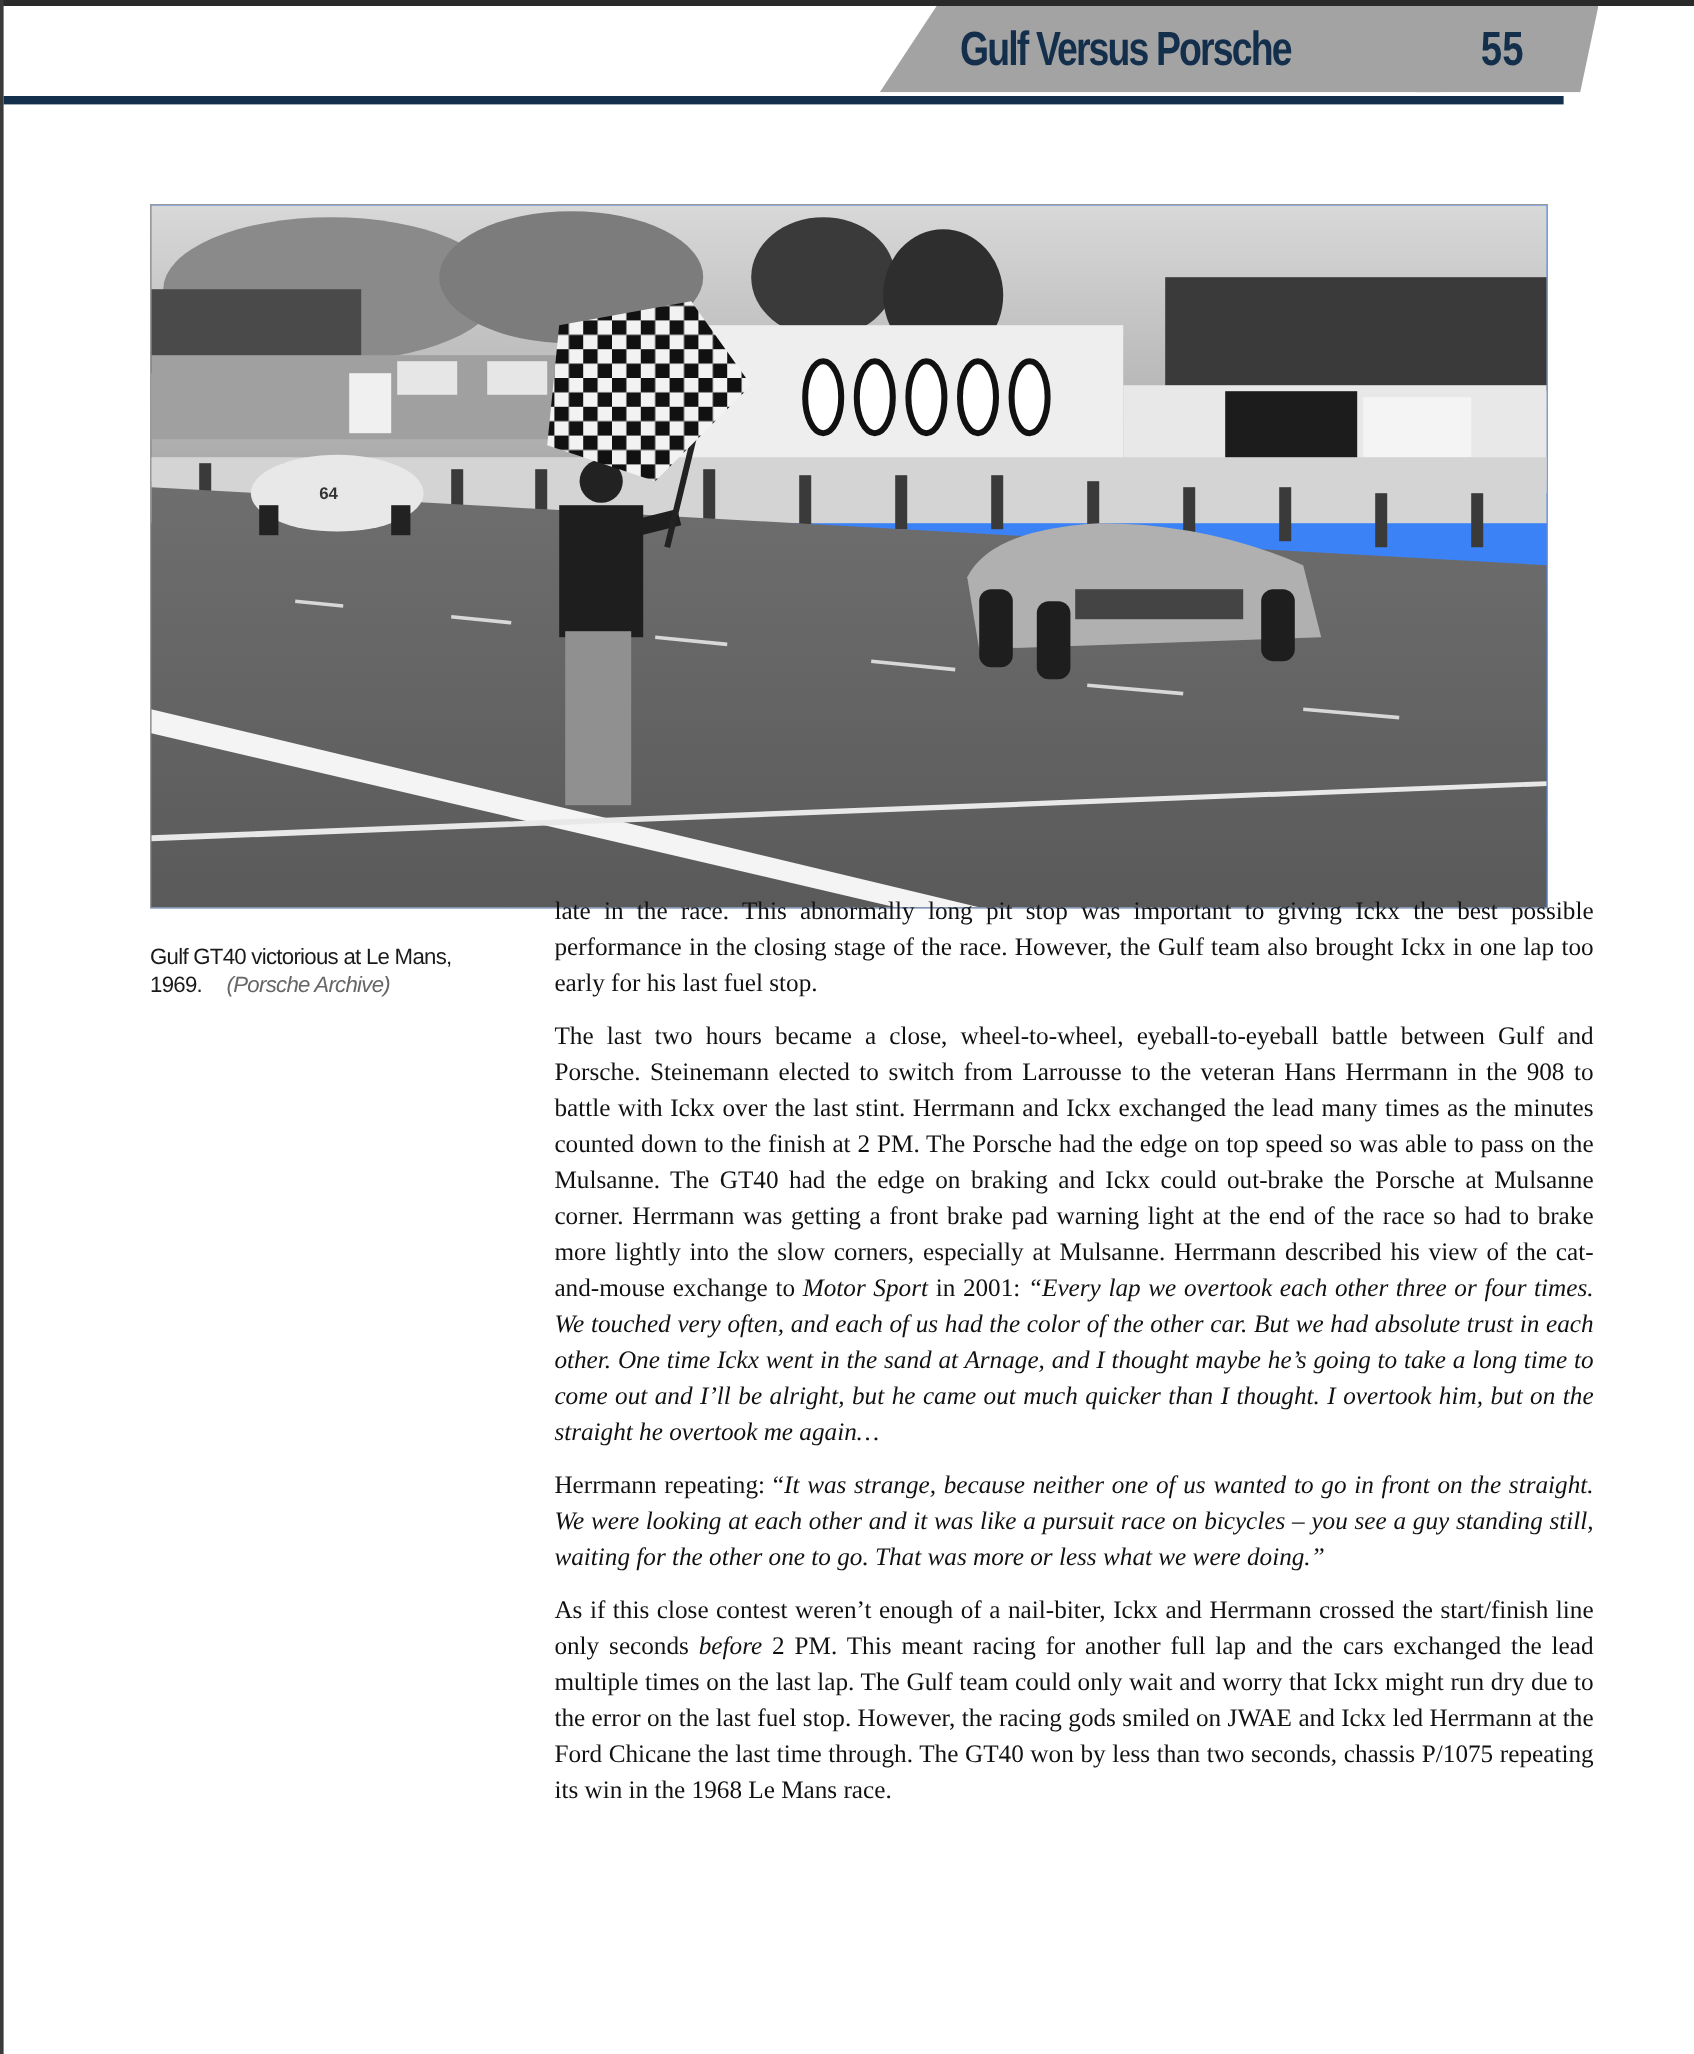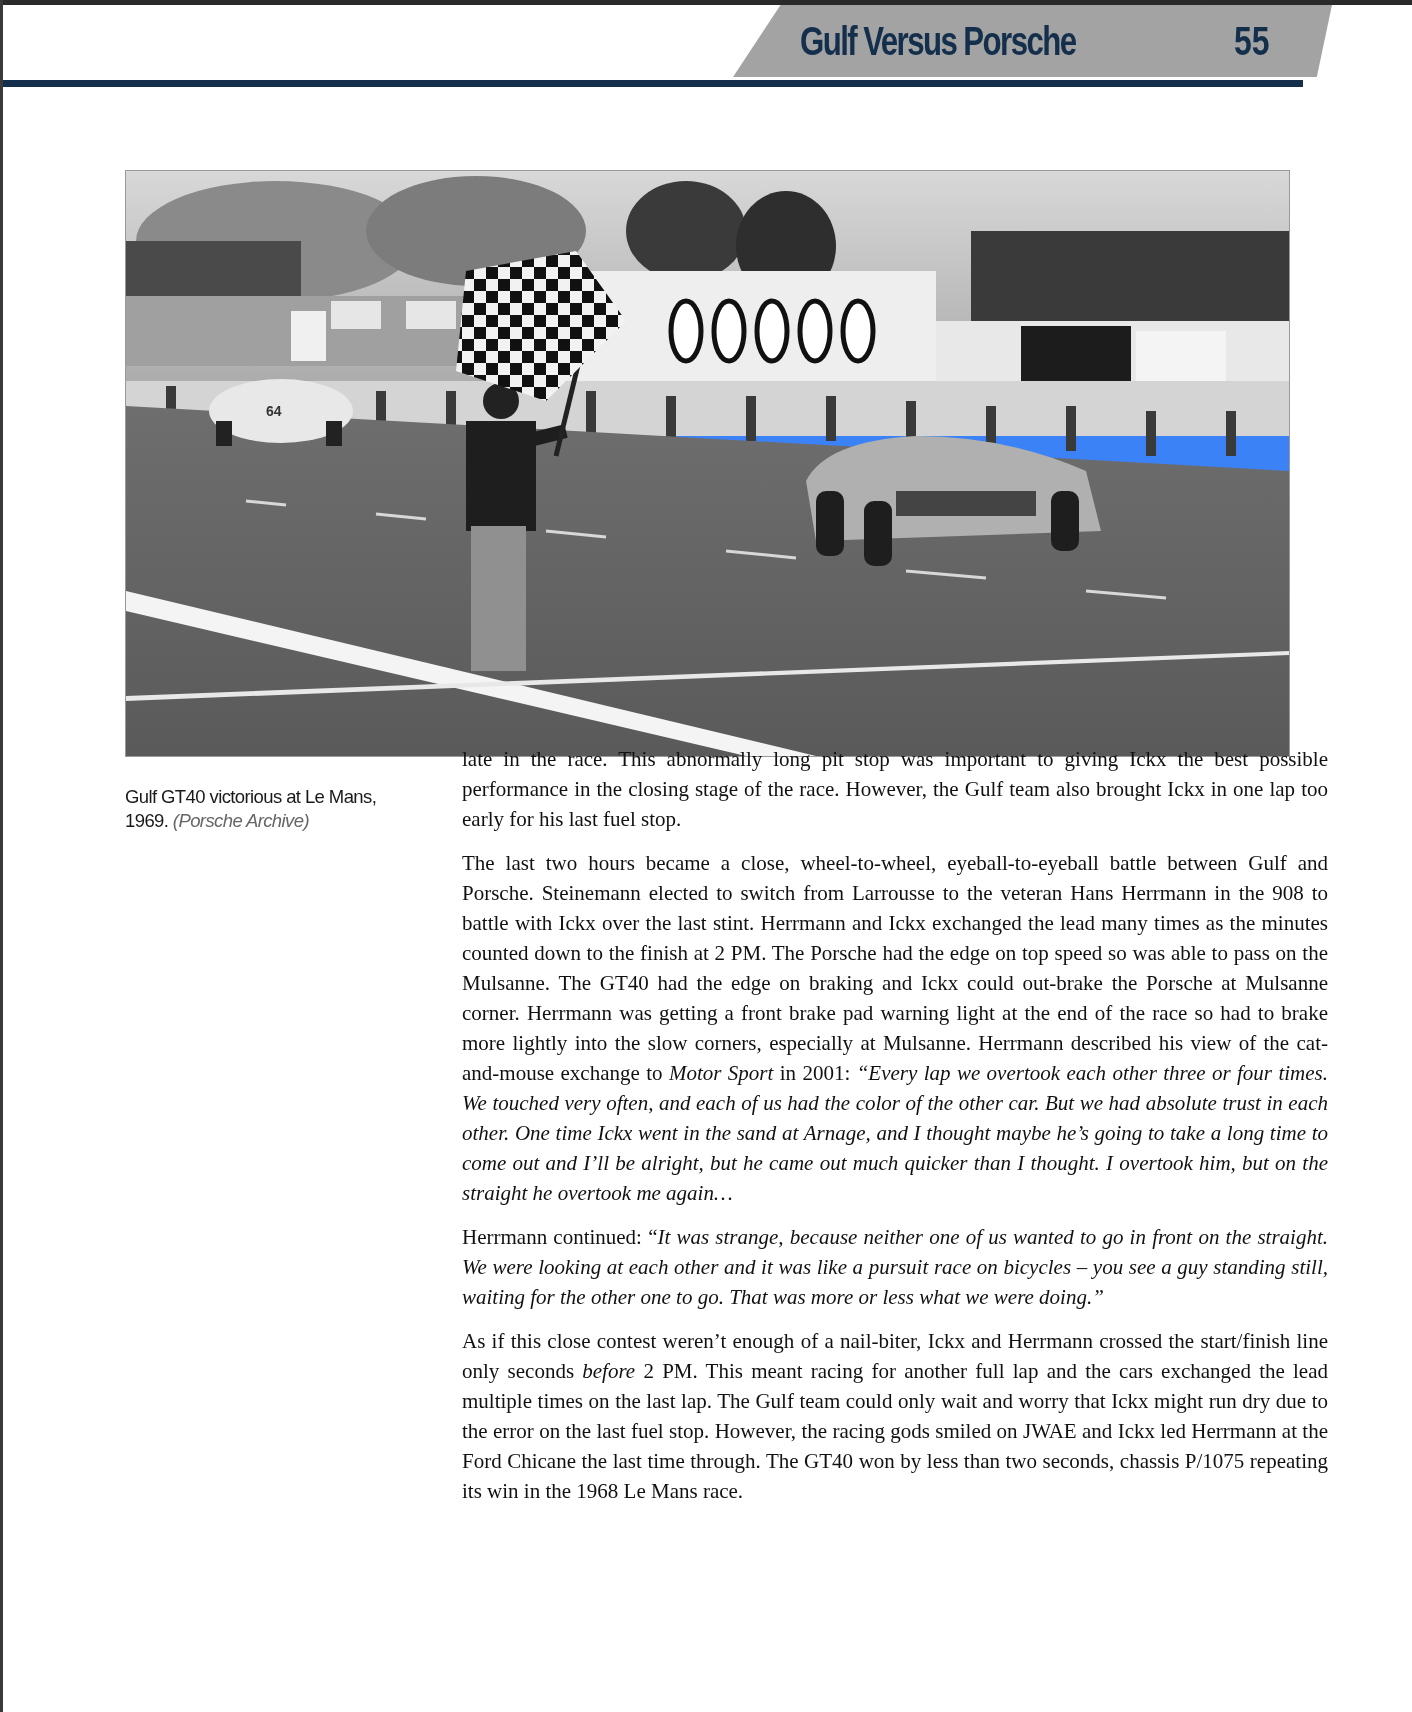--- a/index.html
+++ b/index.html
@@ -38,21 +38,21 @@
     border: 1px solid #999; overflow: hidden; background: #3b82f6;
   }
   .photo svg { display: block; }
 
   
   .caption {
     position: absolute; left: 125px; top: 785px; width: 280px;
     font-family: "Liberation Sans", sans-serif; font-size: 18.5px; line-height: 24px; color: #1a1a1a;
     letter-spacing: -0.6px;
   }
-  .caption .credit { font-style: italic; color: #666; }
+  .caption .credit { font-style: italic; color: #666; margin-left: 16px; }
 
   
   .body-text {
     position: absolute; left: 423px; top: 744px; width: 866px;
     font-family: "Liberation Serif", serif; font-size: 21px; line-height: 30px; color: #111;
     text-align: justify;
     margin-left: 39px;
   }
   .body-text p { margin: 0 0 14px 0; }
   .body-text em { font-style: italic; }
@@ -174,15 +174,15 @@
 </div>
 
 <div class="caption">
   <span>Gulf GT40 victorious at Le Mans, 1969.</span>
   <span class="credit">(Porsche Archive)</span>
 </div>
 
 <div class="body-text">
   <p>late in the race. This abnormally long pit stop was important to giving Ickx the best possible performance in the closing stage of the race. However, the Gulf team also brought Ickx in one lap too early for his last fuel stop.</p>
   <p><span>The last two hours became a close, wheel-to-wheel, eyeball-to-eyeball battle between Gulf and Porsche. Steinemann elected to switch from Larrousse to the veteran Hans Herrmann in the 908 to battle with Ickx over the last stint. Herrmann and Ickx exchanged the lead many times as the minutes counted down to the finish at 2 PM. The Porsche had the edge on top speed so was able to pass on the Mulsanne. The GT40 had the edge on braking and Ickx could out-brake the Porsche at Mulsanne corner. Herrmann was getting a front brake pad warning light at the end of the race so had to brake more lightly into the slow corners, especially at Mulsanne. Herrmann described his view of the cat-and-mouse exchange to </span><em>Motor Sport</em><span> in 2001: </span><em>“Every lap we overtook each other three or four times. We touched very often, and each of us had the color of the other car. But we had absolute trust in each other. One time Ickx went in the sand at Arnage, and I thought maybe he’s going to take a long time to come out and I’ll be alright, but he came out much quicker than I thought. I overtook him, but on the straight he overtook me again…</em></p>
-  <p><span>Herrmann continued: “</span><em>It was strange, because neither one of us wanted to go in front on the straight. We were looking at each other and it was like a pursuit race on bicycles – you see a guy standing still, waiting for the other one to go. That was more or less what we were doing.”</em></p>
+  <p><span>Herrmann repeating: “</span><em>It was strange, because neither one of us wanted to go in front on the straight. We were looking at each other and it was like a pursuit race on bicycles – you see a guy standing still, waiting for the other one to go. That was more or less what we were doing.”</em></p>
   <p><span>As if this close contest weren’t enough of a nail-biter, Ickx and Herrmann crossed the start/finish line only seconds </span><em>before</em><span> 2 PM. This meant racing for another full lap and the cars exchanged the lead multiple times on the last lap. The Gulf team could only wait and worry that Ickx might run dry due to the error on the last fuel stop. However, the racing gods smiled on JWAE and Ickx led Herrmann at the Ford Chicane the last time through. The GT40 won by less than two seconds, chassis P/1075 repeating its win in the 1968 Le Mans race.</span></p>
 </div>
 
 </body></html>

